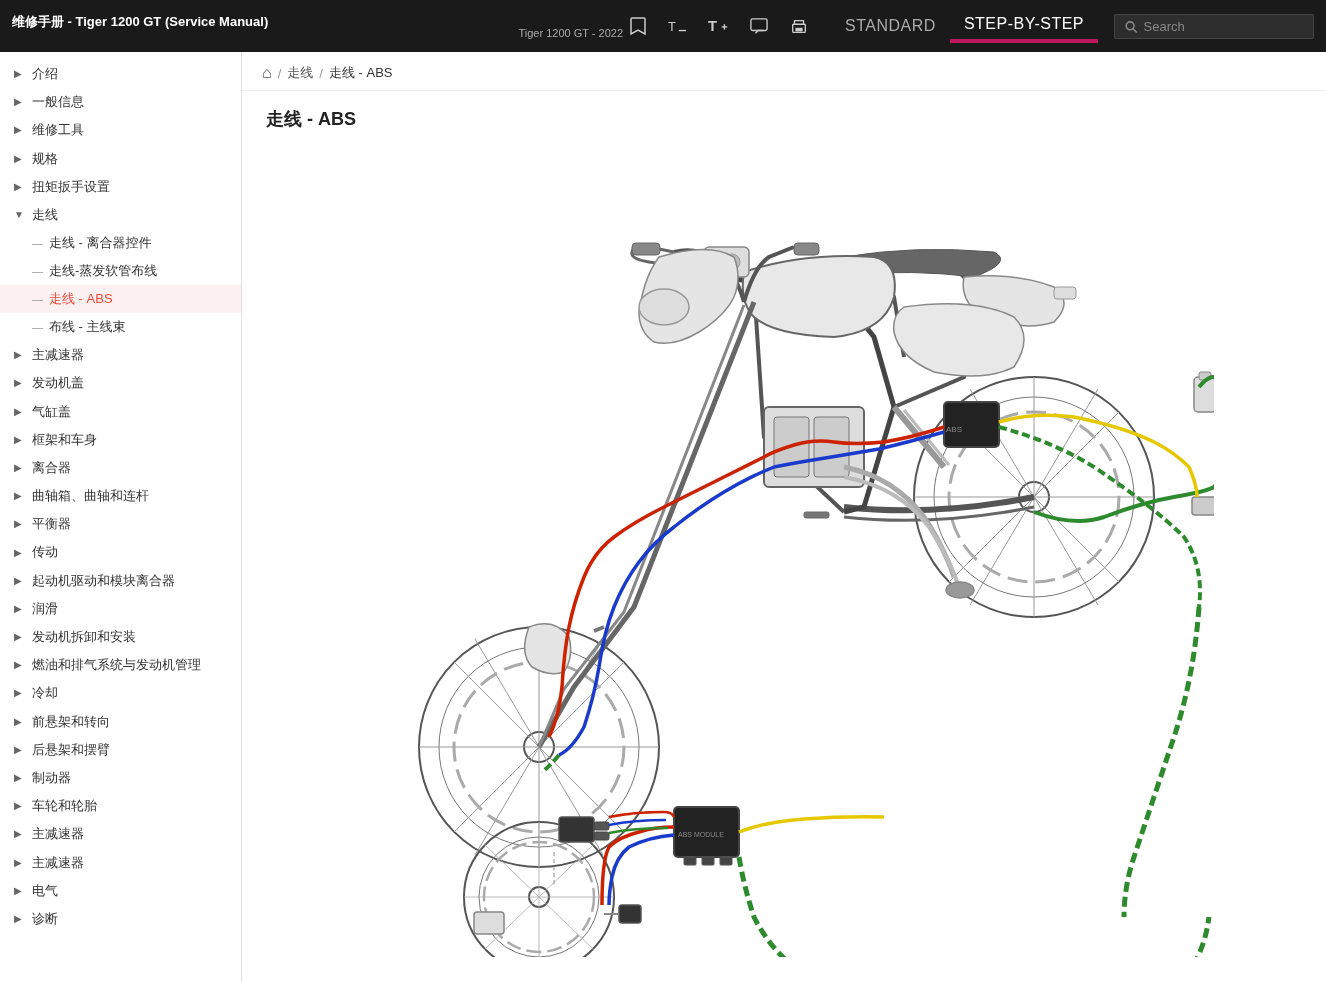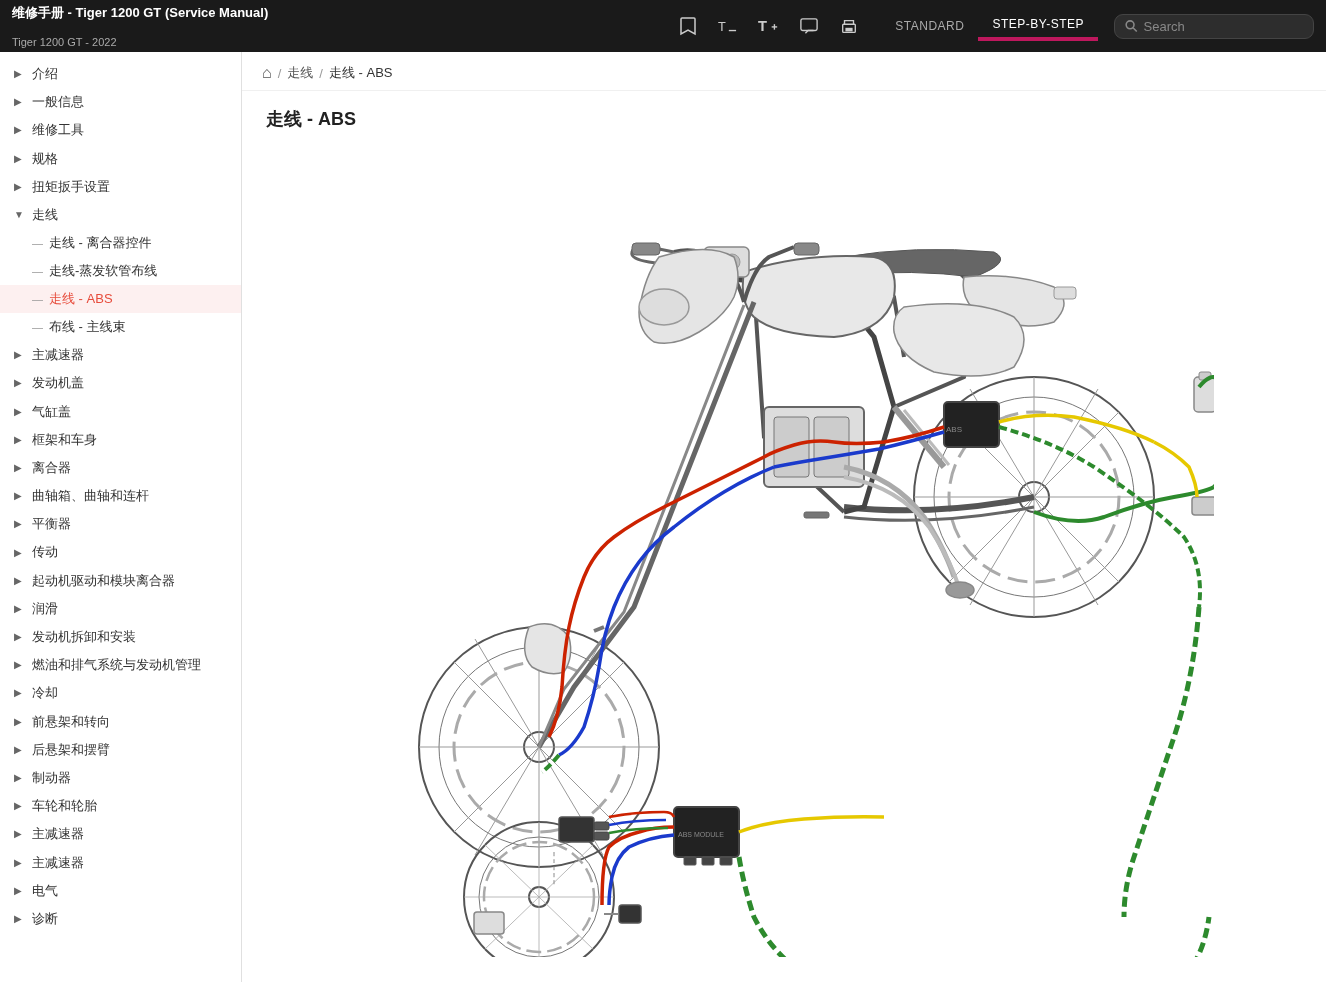--- a/index.html
+++ b/index.html
@@ -12,21 +12,21 @@
       height: 52px;
       display: flex;
       align-items: center;
       padding: 0 12px;
       gap: 0;
       position: relative;
     }
     #header-titles {
       flex: 1;
       display: flex;
-      flex-direction: column;
+      flex-direction: row;
       justify-content: space-between;
     }
     #header-titles .main-title {
       font-size: 13px;
       font-weight: 600;
       color: #fff;
     }
     #header-titles .sub-title {
       font-size: 11px;
       color: #aaa;
@@ -49,38 +49,38 @@
       align-items: center;
       justify-content: center;
     }
     #view-tabs {
       display: flex;
       align-items: center;
       margin-right: 16px;
     }
     .view-tab {
       padding: 6px 14px;
-      font-size: 12px;
+      font-size: 16px;
       color: #aaa;
       cursor: pointer;
       border: none;
       background: none;
       text-transform: uppercase;
       letter-spacing: 0.5px;
     }
     .view-tab.active {
       color: #fff;
       border-bottom: 4px solid #be185d;
     }
     #search-box {
       display: flex;
-      align-items: center;
+      align-items: flex-end;
       background: #2d2d2d;
       border: 1px solid #444;
-      border-radius: 9px;
+      border-radius: 1px;
       padding: 4px 10px;
       width: 200px;
       gap: 6px;
     }
     #search-box input {
       background: none;
       border: none;
       color: #ccc;
       font-size: 13px;
       outline: none;

